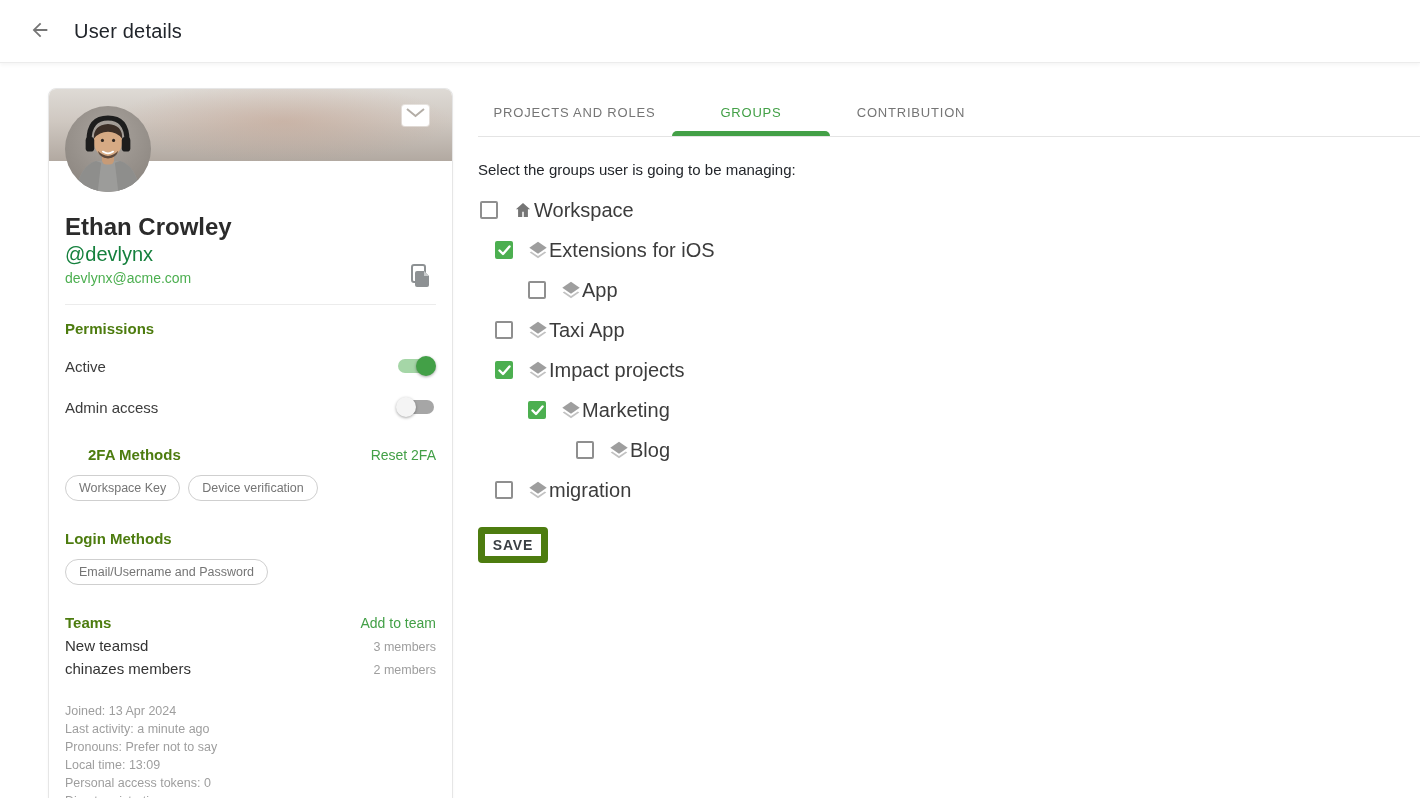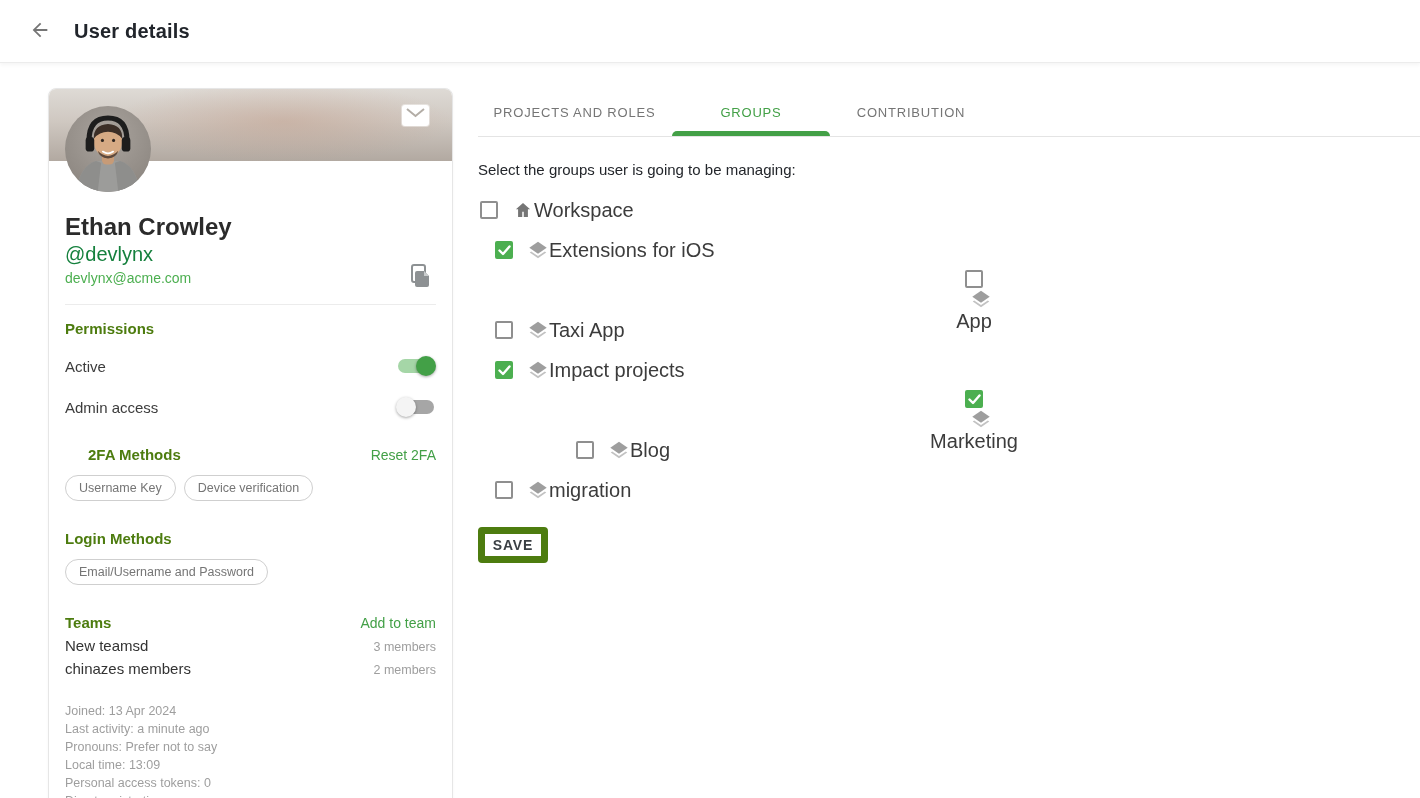--- a/index.html
+++ b/index.html
@@ -5,21 +5,21 @@
   * { margin:0; padding:0; box-sizing:border-box; }
   html,body { width:1420px; height:798px; background:#fff; overflow:hidden;
               font-family:"Liberation Sans", sans-serif; color:#212121; }
 
   
   .app-header { height:63px; display:flex; align-items:center; padding:0 24px;
                 background:#fff; border-bottom:1px solid #ececec;
                 box-shadow:0 2px 4px rgba(0,0,0,0.045); position:relative; z-index:5; }
   .back-btn { width:32px; height:32px; border:none; background:transparent; cursor:pointer;
               display:flex; align-items:center; justify-content:center; }
-  .page-title { font-size:20px; font-weight:700; color:#21252b; margin-left:18px; letter-spacing:.2px; }
+  .page-title { font-size:20px; font-weight:400; color:#21252b; margin-left:18px; letter-spacing:.2px; }
 
   
   .content { display:flex; padding:25px 0 0 48px; align-items:flex-start; }
 
   
   .card { width:405px; min-height:685px; border:1px solid #e6e6e6; border-radius:8px;
           box-shadow:0 1px 3px rgba(0,0,0,0.04); overflow:hidden; position:relative; background:#fff; flex:none; }
   .banner { height:72px; position:relative;
             background:
               radial-gradient(ellipse 60% 80% at 58% 45%, rgba(193,150,128,0.40), rgba(193,150,128,0) 70%),
@@ -72,21 +72,21 @@
   .tab { display:flex; align-items:center; justify-content:center; font-size:13px; font-weight:500;
          letter-spacing:.8px; color:#757575; cursor:pointer; position:relative; text-transform:uppercase; }
   .tab-0 { width:193px; } .tab-1 { width:160px; } .tab-2 { width:160px; } .tab-3 { width:160px; }
   .tab.active { color:#43a047; }
   .tab.active::after { content:""; position:absolute; left:1px; right:1px; bottom:0; height:5px;
                        background:#43a047; border-radius:5px 5px 0 0; }
 
   .instruction { margin-top:24px; font-size:15px; color:#23262b; }
   .tree { margin-top:12px; }
   .tree-row { height:40px; display:flex; align-items:center; cursor:default; }
-  .lv0 { margin-left:2px; } .lv1 { margin-left:17px; } .lv2 { margin-left:50px;flex-direction:column; } .lv3 { margin-left:98px; }
+  .lv0 { margin-left:2px; } .lv1 { margin-left:17px; } .lv2 { margin-left:50px; } .lv3 { margin-left:98px; }
   .cbx { width:18px; height:18px; border:2px solid #8f8f8f; border-radius:2px; background:#fff;
          flex:none; cursor:pointer; display:flex; align-items:center; justify-content:center; }
   .cbx svg { display:none; }
   .tree-row.checked .cbx { background:#4caf50; border-color:#4caf50; }
   .tree-row.checked .cbx svg { display:block; }
   .node-icon { width:22px; height:22px; flex:none; margin-left:14px; display:flex; align-items:center; justify-content:center; }
   .node-label { font-size:20px; color:#3c3c3c; }
 
   .save-btn { margin-top:17px; width:70px; height:36px; background:#fff; border:7px solid #4d7c0f;
               border-radius:4px; font-family:"Liberation Sans",sans-serif; font-size:14px; font-weight:600;
@@ -174,21 +174,21 @@
         <span class="switch">
             <span class="knob"></span>
           </span>
       </div>
 
       <div class="sec-head twofa-head">
         <span class="sec-title">2FA Methods</span>
         <a class="green-link">Reset 2FA</a>
       </div>
       <div class="chips">
-        <span class="chip">Username Key</span>
+        <span class="chip">Workspace Key</span>
         <span class="chip">Device verification</span>
       </div>
 
       <div class="sec-title login-title">Login Methods</div>
       <div class="chips">
         <span class="chip">Email/Username and Password</span>
       </div>
 
       <div class="sec-head teams-head">
         <span class="sec-title">Teams</span>

